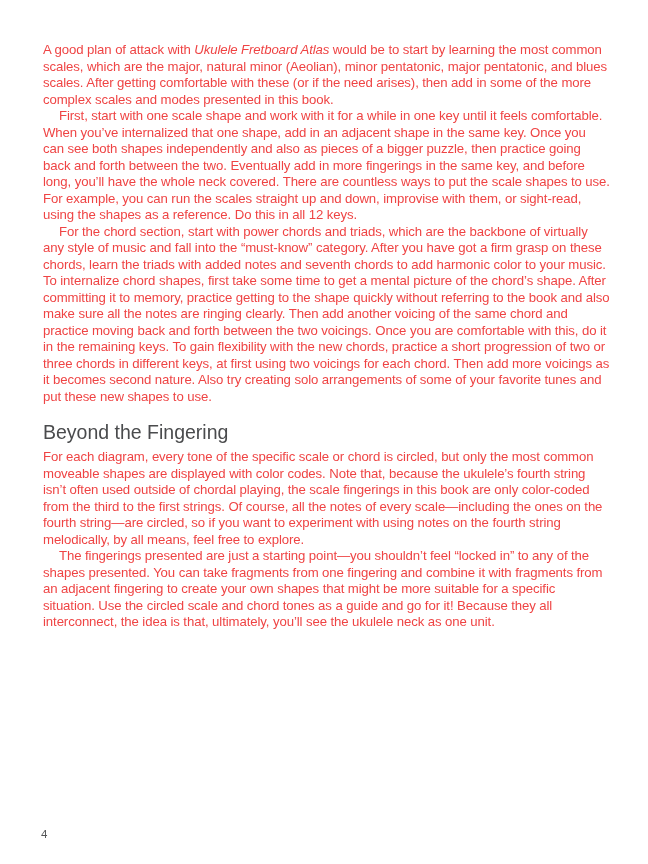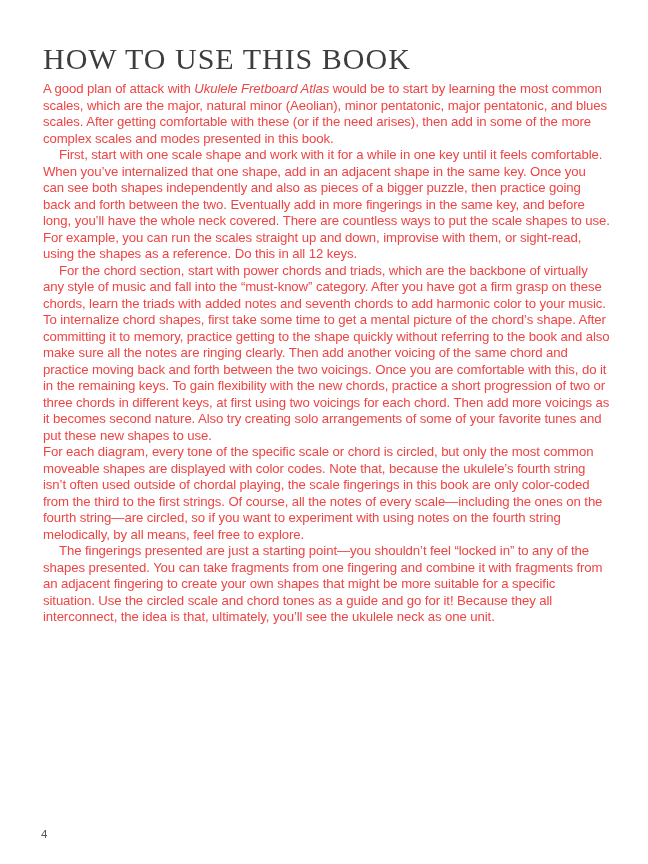--- a/index.html
+++ b/index.html
@@ -56,28 +56,28 @@
     font-family: "Liberation Sans", sans-serif;
     font-size: 11.5px;
     color: #545557;
   }
 </style>
 </head>
 <body>
 
 <div class="page">
 
-  <h1 class="page-title">HOW TO USE THIS BOOK</h1>
 
   <p class="body-para"><span>A good plan of attack with </span><em>Ukulele Fretboard Atlas</em><span> would be to start by learning the most common scales, which are the major, natural minor (Aeolian), minor pentatonic, major pentatonic, and blues scales. After getting comfortable with these (or if the need arises), then add in some of the more complex scales and modes presented in this book.</span></p>
 
   <p class="body-para indent">First, start with one scale shape and work with it for a while in one key until it feels comfortable. When you’ve internalized that one shape, add in an adjacent shape in the same key. Once you can see both shapes independently and also as pieces of a bigger puzzle, then practice going back and forth between the two. Eventually add in more fingerings in the same key, and before long, you’ll have the whole neck covered. There are countless ways to put the scale shapes to use. For example, you can run the scales straight up and down, improvise with them, or sight-read, using the shapes as a reference. Do this in all 12 keys.</p>
 
   <p class="body-para indent">For the chord section, start with power chords and triads, which are the backbone of virtually any style of music and fall into the “must-know” category. After you have got a firm grasp on these chords, learn the triads with added notes and seventh chords to add harmonic color to your music. To internalize chord shapes, first take some time to get a mental picture of the chord’s shape. After committing it to memory, practice getting to the shape quickly without referring to the book and also make sure all the notes are ringing clearly. Then add another voicing of the same chord and practice moving back and forth between the two voicings. Once you are comfortable with this, do it in the remaining keys. To gain flexibility with the new chords, practice a short progression of two or three chords in different keys, at first using two voicings for each chord. Then add more voicings as it becomes second nature. Also try creating solo arrangements of some of your favorite tunes and put these new shapes to use.</p>
 
+  <h2 class="section-heading">Beyond the Fingering</h2>
 
   <p class="body-para">For each diagram, every tone of the specific scale or chord is circled, but only the most common moveable shapes are displayed with color codes. Note that, because the ukulele’s fourth string isn’t often used outside of chordal playing, the scale fingerings in this book are only color-coded from the third to the first strings. Of course, all the notes of every scale—including the ones on the fourth string—are circled, so if you want to experiment with using notes on the fourth string melodically, by all means, feel free to explore.</p>
 
   <p class="body-para indent">The fingerings presented are just a starting point—you shouldn’t feel “locked in” to any of the shapes presented. You can take fragments from one fingering and combine it with fragments from an adjacent fingering to create your own shapes that might be more suitable for a specific situation. Use the circled scale and chord tones as a guide and go for it! Because they all interconnect, the idea is that, ultimately, you’ll see the ukulele neck as one unit.</p>
 
   <div class="page-number">4</div>
 
 </div>
 
 </body></html>

